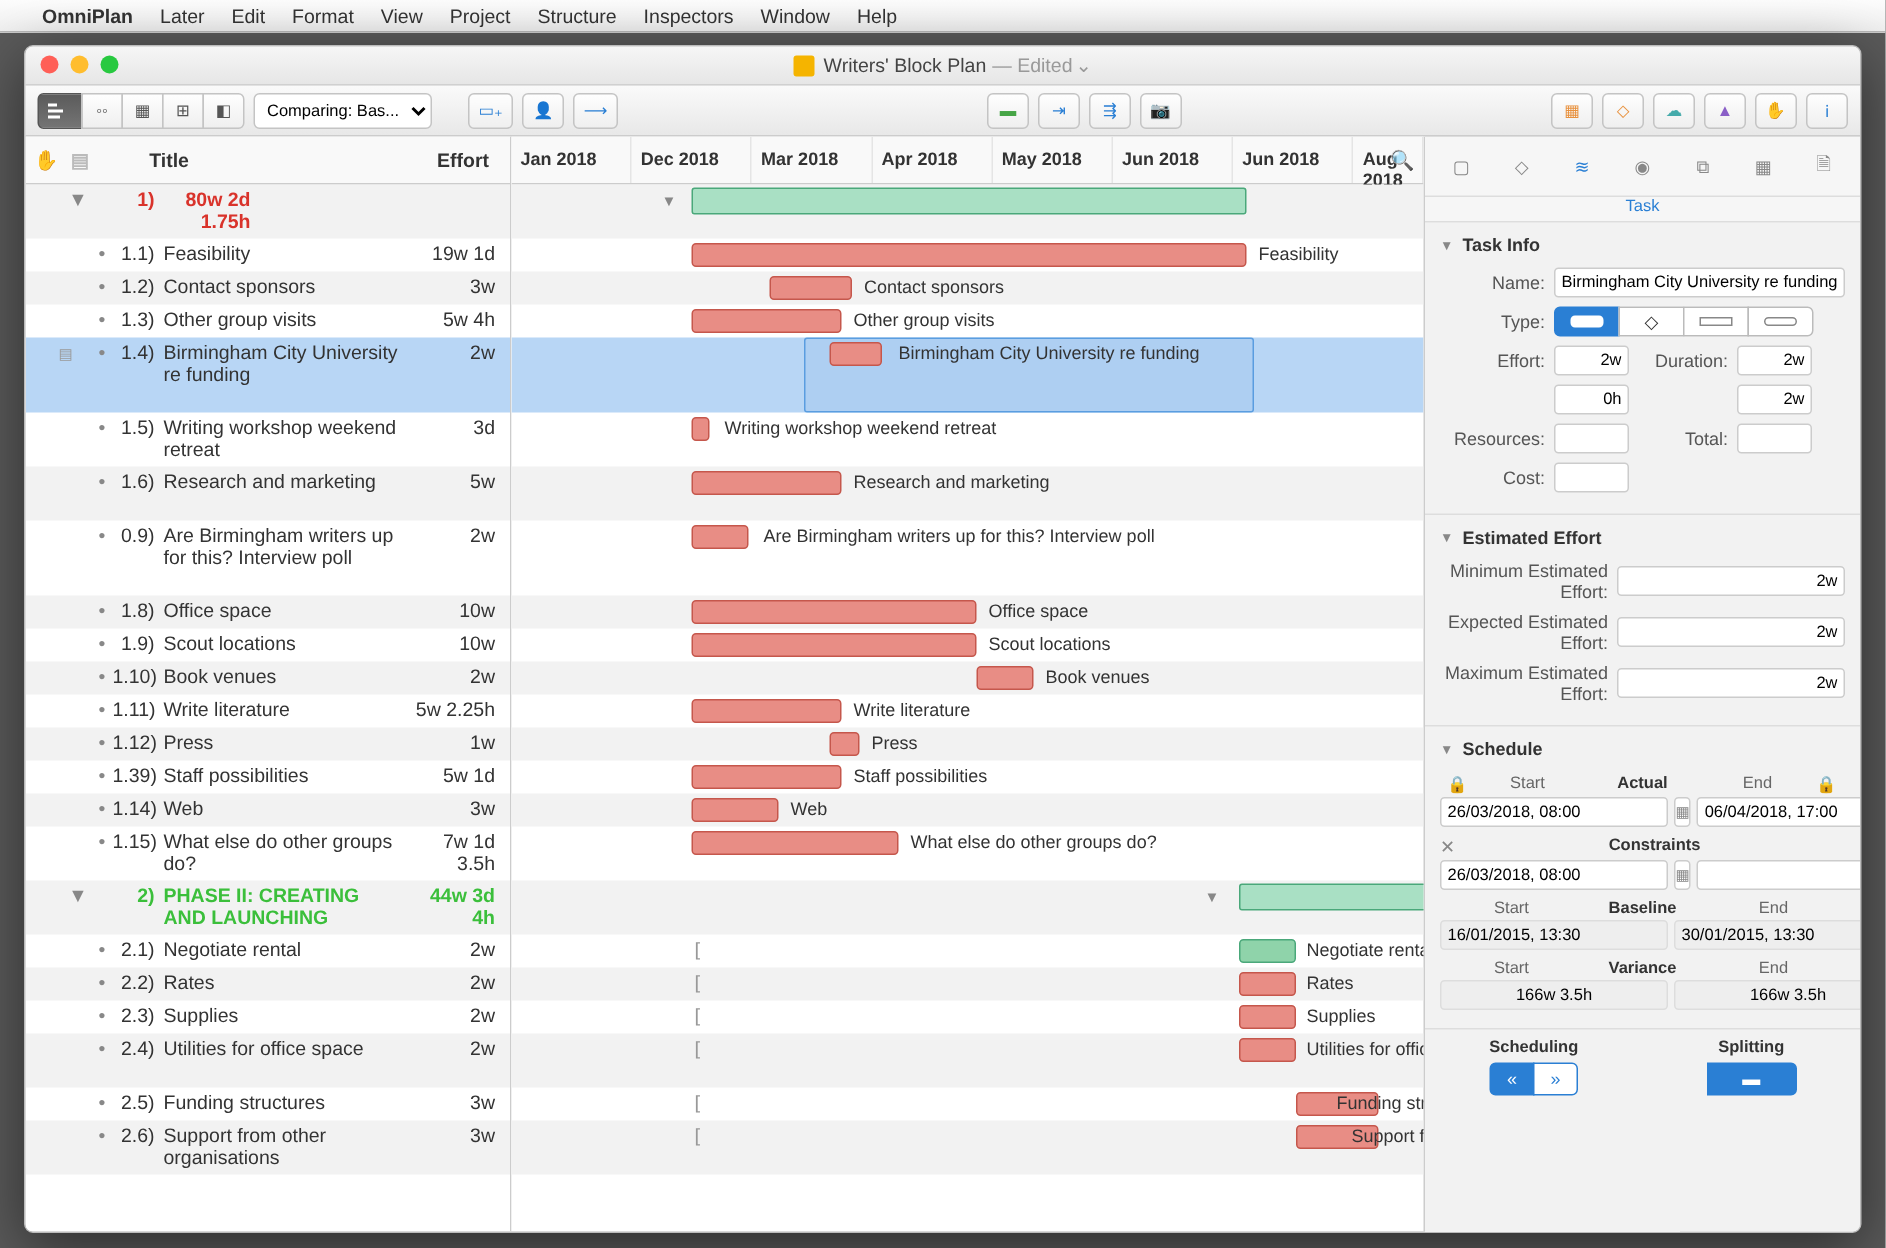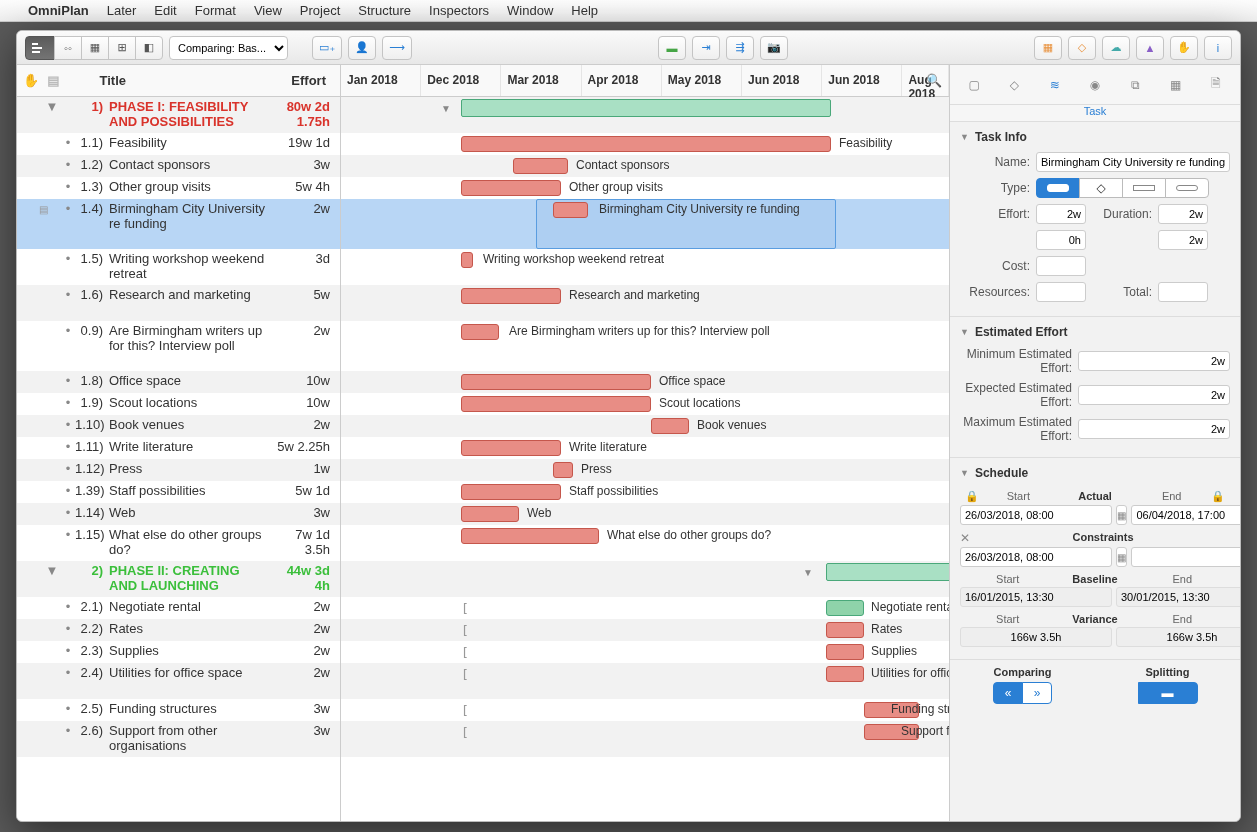--- a/index.html
+++ b/index.html
@@ -118,20 +118,31 @@
   <span>Format</span>
   <span>View</span>
   <span>Project</span>
   <span>Structure</span>
   <span>Inspectors</span>
   <span>Window</span>
   <span>Help</span>
 </div>
 
 <div class="window">
+  <div class="titlebar">
+    <div class="traffic">
+      <div class="tl-close"></div>
+      <div class="tl-min"></div>
+      <div class="tl-max"></div>
+    </div>
+    <span class="docicon"></span>
+    <span class="title">Writers' Block Plan</span>
+    <span class="edited">— Edited</span>
+    <span style="color:#999;margin-left:2px;">⌄</span>
+  </div>
 
   <div class="toolbar">
     <div class="group">
       <div class="tbtn sel">
           <svg width="16" height="12">
             <rect x="0" y="1" width="6" height="2" fill="#fff"></rect>
             <rect x="0" y="5" width="10" height="2" fill="#fff"></rect>
             <rect x="0" y="9" width="8" height="2" fill="#fff"></rect>
           </svg>
         </div>
@@ -170,21 +181,20 @@
         <div class="oh-title">Title</div>
         <div class="oh-effort">Effort</div>
       </div>
       <div class="outline-body" id="outline-body">
           <div class="orow strip phase" style="min-height: 36px;">
             <div class="flagcol"></div>
             <div class="notecol"></div>
             <div class="disc phase1">▼</div>
             <div class="dot"></div>
             <div class="num phase1">1)</div>
-            <div class="ttl phase1">PHASE I: FEASIBILITY AND POSSIBILITIES</div>
             <div class="eff phase1">80w 2d 1.75h</div>
           </div>
           <div class="orow">
             <div class="flagcol"></div>
             <div class="notecol"></div>
             <div class="disc "></div>
             <div class="dot">•</div>
             <div class="num ">1.1)</div>
             <div class="ttl ">Feasibility</div>
             <div class="eff ">19w 1d</div>
@@ -535,27 +545,27 @@
             <label>Duration:</label>
             <input type="text" value="2w" style="">
           </div>
         <div class="frow two">
             <label></label>
             <input type="text" value="0h" style="">
             <label></label>
             <input type="text" value="2w" style="">
           </div>
         <div class="frow two">
-            <label>Cost:</label>
-            <input type="text" value="" style="">
-          </div>
-        <div class="frow two">
             <label>Resources:</label>
             <input type="text" value="" style="">
             <label>Total:</label>
+            <input type="text" value="" style="">
+          </div>
+        <div class="frow two">
+            <label>Cost:</label>
             <input type="text" value="" style="">
           </div>
       </div>
 
       <div class="insp-section">
         <h4>Estimated Effort</h4>
         <div class="frow wide">
             <label style="width:160px;">Minimum Estimated Effort:</label>
             <input type="text" value="2w" style="">
           </div>
@@ -607,21 +617,21 @@
             <span class="c">End</span>
           </div>
         <div class="sched-row">
             <input style="background: rgb(238, 238, 238); border-color: rgb(221, 221, 221); text-align: center;" value="166w 3.5h">
             <input style="background: rgb(238, 238, 238); border-color: rgb(221, 221, 221); text-align: center;" value="166w 3.5h">
           </div>
       </div>
 
       <div style="display:flex;padding:6px 10px 10px;gap:20px;">
         <div style="flex:1;text-align:center;">
-          <div class="footer-label">Comparing</div>
+          <div class="footer-label">Scheduling</div>
           <div class="seg" style="justify-content:center;">
               <div class="sbtn active">«</div>
               <div class="sbtn">»</div>
             </div>
         </div>
         <div style="flex:1;text-align:center;">
           <div class="footer-label">Splitting</div>
           <div class="seg" style="justify-content:center;">
               <div class="sbtn active" style="width:60px;">▬</div>
             </div>

